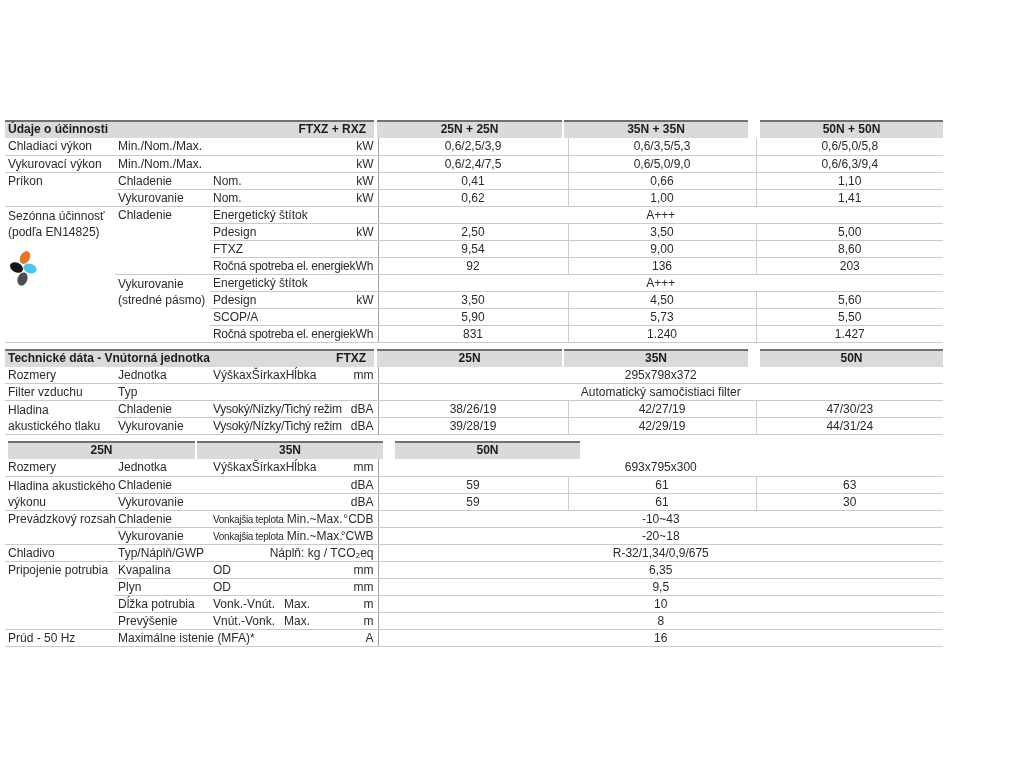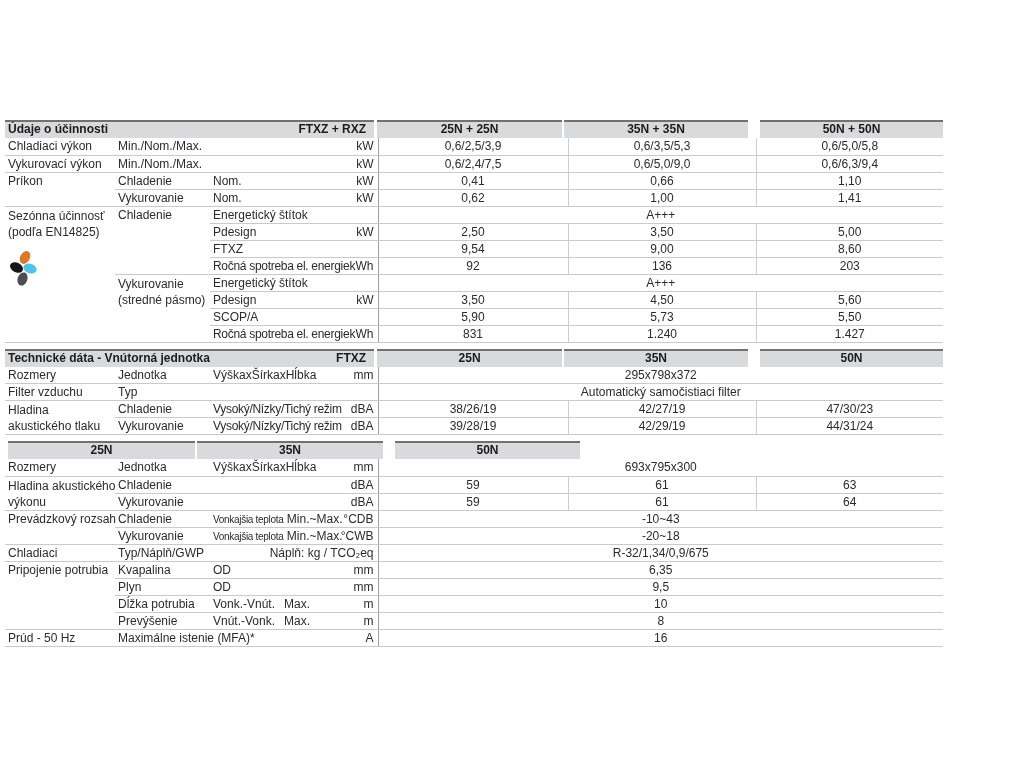--- a/index.html
+++ b/index.html
@@ -253,21 +253,21 @@
         <td class="u">dBA</td>
         <td class="d d1">59</td>
         <td class="d">61</td>
         <td class="d">63</td>
       </tr>
       <tr>
         <td colspan="2">Vykurovanie</td>
         <td class="u">dBA</td>
         <td class="d d1">59</td>
         <td class="d">61</td>
-        <td class="d">64</td>
+        <td class="d">30</td>
       </tr>
       <tr>
         <td rowspan="2">Prevádzkový rozsah</td>
         <td>Chladenie</td>
         <td>
           <span class="sm">Vonkajšia teplota</span>
           <span>Min.~Max.</span>
         </td>
         <td class="u">°CDB</td>
         <td class="m" colspan="3">-10~43</td>
@@ -275,21 +275,21 @@
       <tr>
         <td>Vykurovanie</td>
         <td>
           <span class="sm">Vonkajšia teplota</span>
           <span>Min.~Max.</span>
         </td>
         <td class="u">°CWB</td>
         <td class="m" colspan="3">-20~18</td>
       </tr>
       <tr>
-        <td>Chladiaci</td>
+        <td>Chladivo</td>
         <td>Typ/Náplň/GWP</td>
         <td class="u" colspan="2">Náplň: kg / TCO₂eq</td>
         <td class="m" colspan="3">R-32/1,34/0,9/675</td>
       </tr>
       <tr>
         <td rowspan="4">Pripojenie potrubia</td>
         <td>Kvapalina</td>
         <td>OD</td>
         <td class="u">mm</td>
         <td class="m" colspan="3">6,35</td>

